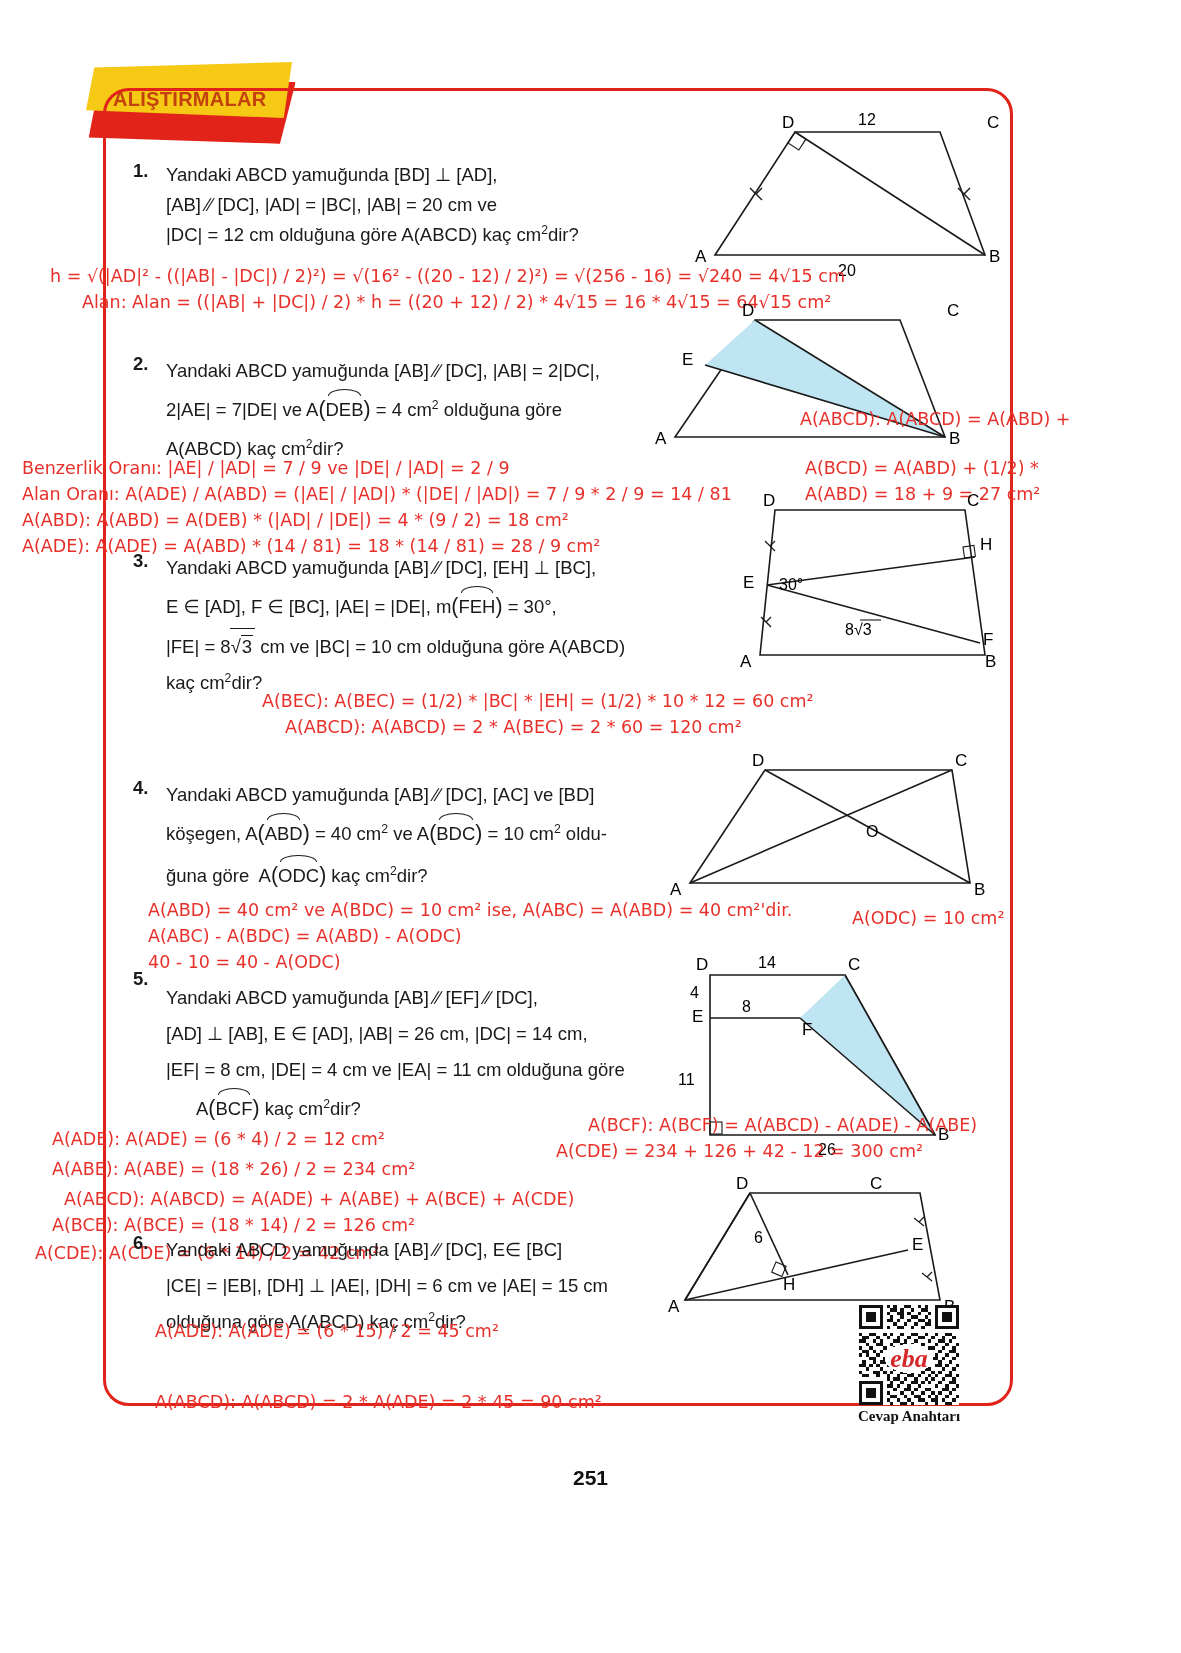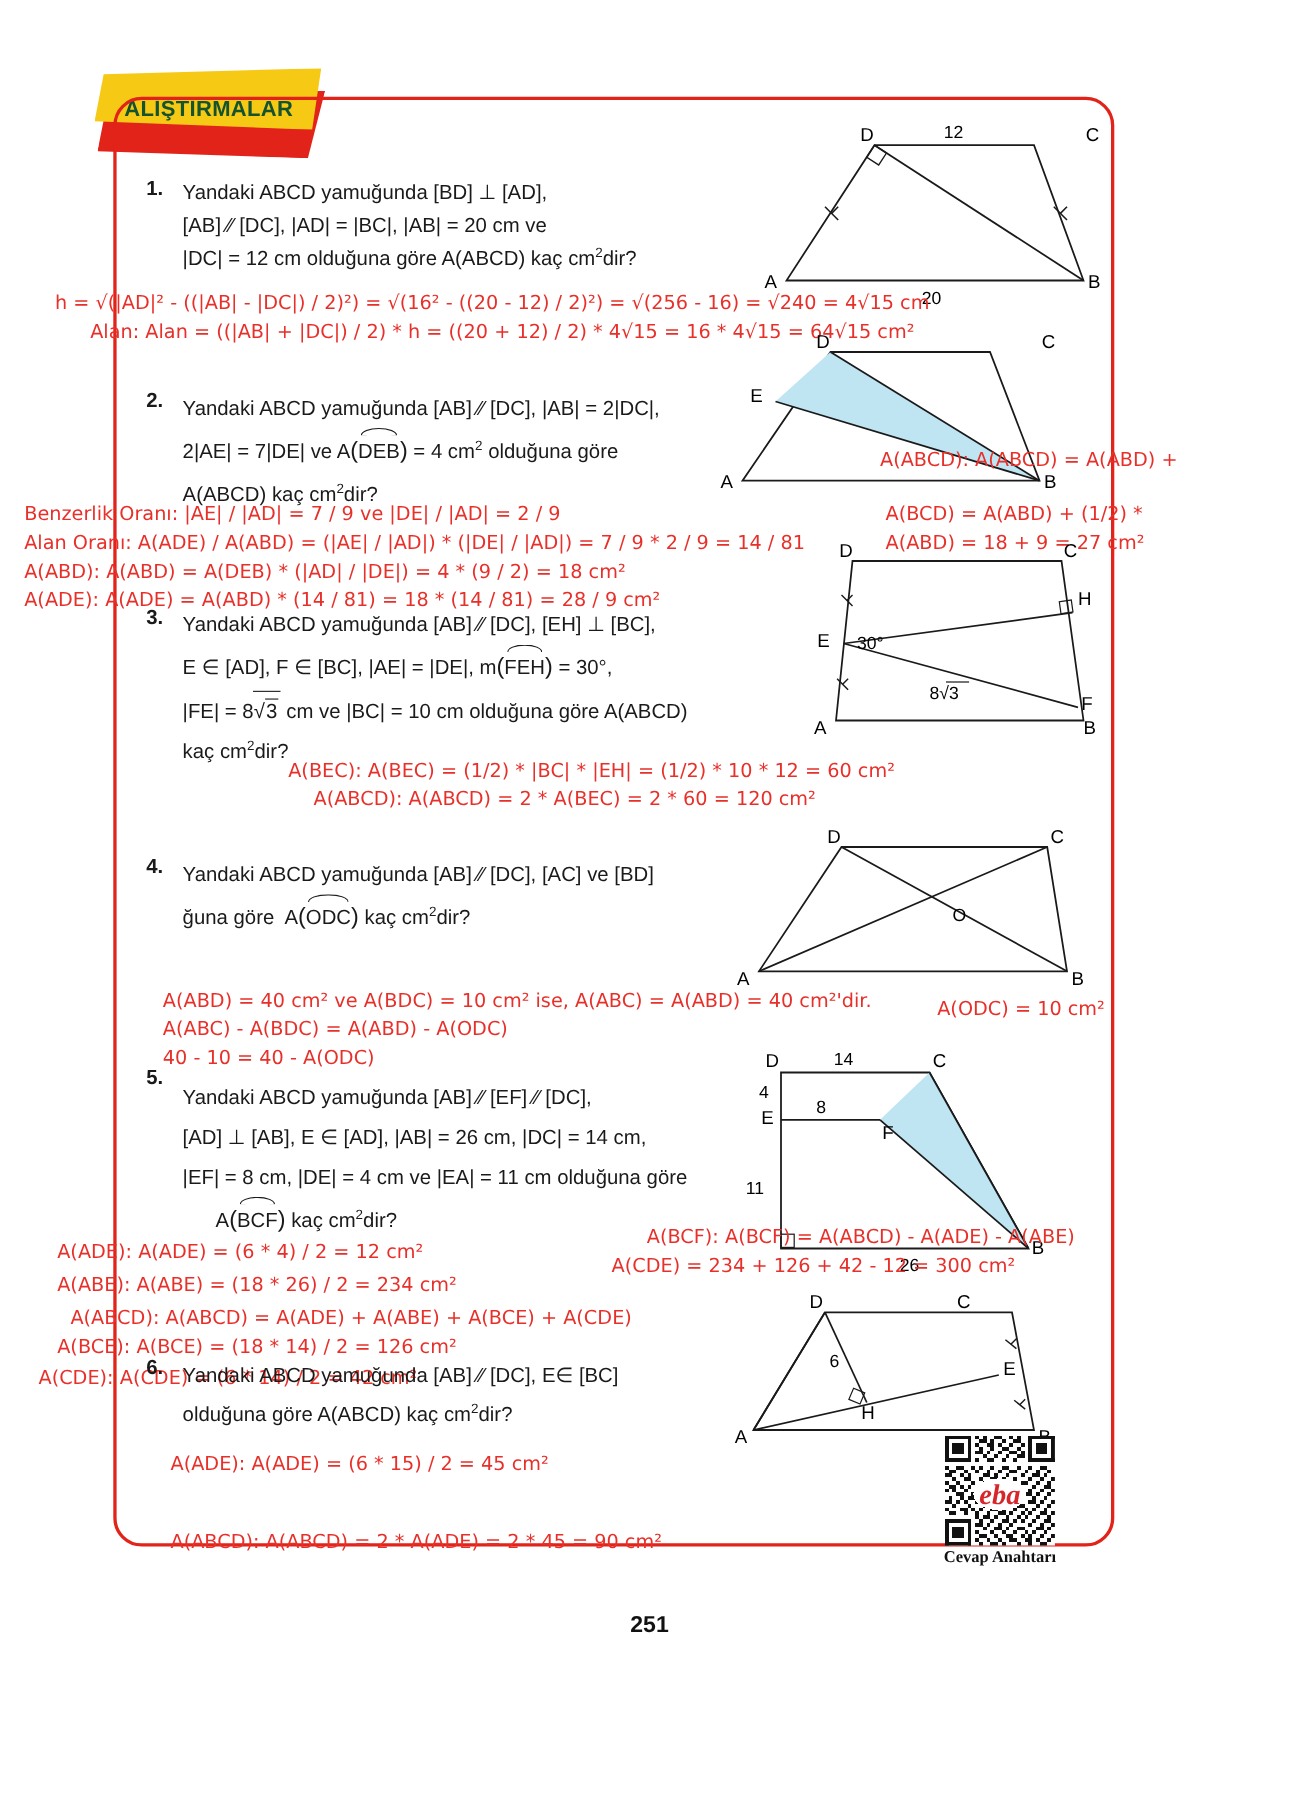--- a/index.html
+++ b/index.html
@@ -50,21 +50,21 @@
     background: #f6c915;
     clip-path: polygon(4% 10%, 100% 0%, 96% 100%, 0% 86%);
   }
   .banner-label {
     position: absolute;
     left: 113px;
     top: 88px;
     font-size: 20px;
     font-weight: bold;
     letter-spacing: 0.3px;
-    color: #14532d;
+    color: #c2410c;
     white-space: nowrap;
   }
   
   .q {
     position: absolute;
     font-size: 18.5px;
     line-height: 1.62;
     color: #1a1a1a;
     white-space: nowrap;
   }
@@ -244,20 +244,21 @@
       <line x1="125" y1="125" x2="146" y2="125" stroke="#1a1a1a" stroke-width="1.1"></line>
     </svg>
   </div>
 
   <div class="ann" style="left:262px; top:688px;">A(BEC): A(BEC) = (1/2) * |BC| * |EH| = (1/2) * 10 * 12 = 60 cm²</div>
   <div class="ann" style="left:285px; top:714px;">A(ABCD): A(ABCD) = 2 * A(BEC) = 2 * 60 = 120 cm²</div>
 
   <div class="qnum" style="left:133px; top:777px;">4.</div>
   <div class="q" style="left:166px; top:777px; line-height:1.95;">
     <span class="qline">Yandaki ABCD yamuğunda [AB] ∕∕ [DC], [AC] ve [BD]</span>
+    <span class="qline">köşegen, A<span style="font-size:1.15em;">(</span><span class="ang">ABD</span><span style="font-size:1.15em;">)</span> = 40 cm<sup>2</sup> ve A<span style="font-size:1.15em;">(</span><span class="ang">BDC</span><span style="font-size:1.15em;">)</span> = 10 cm<sup>2</sup> oldu-</span>
     <span class="qline">ğuna göre&nbsp; A<span style="font-size:1.15em;">(</span><span class="ang">ODC</span><span style="font-size:1.15em;">)</span> kaç cm<sup>2</sup>dir?</span>
   </div>
 
   <div class="fig" style="left:670px; top:755px;">
     <svg width="330" height="145" viewBox="0 0 330 145">
       <polygon points="20,128 300,128 282,15 95,15" fill="none" stroke="#1a1a1a" stroke-width="1.6"></polygon>
       <line x1="95" y1="15" x2="300" y2="128" stroke="#1a1a1a" stroke-width="1.6"></line>
       <line x1="282" y1="15" x2="20" y2="128" stroke="#1a1a1a" stroke-width="1.6"></line>
       <text x="82" y="11" font-size="17" font-family="Liberation Sans, sans-serif">D</text>
       <text x="285" y="11" font-size="17" font-family="Liberation Sans, sans-serif">C</text>
@@ -306,20 +307,21 @@
   <div class="ann" style="left:52px; top:1186px;margin-left:12px;">A(ABCD): A(ABCD) = A(ADE) + A(ABE) + A(BCE) + A(CDE)</div>
   <div class="ann" style="left:52px; top:1212px;">A(BCE): A(BCE) = (18 * 14) / 2 = 126 cm²</div>
   <div class="ann" style="left:35px; top:1240px;">A(CDE): A(CDE) = (6 * 14) / 2 = 42 cm²</div>
 
   <div class="ann" style="left:560px; top:1112px;margin-left:28px;">A(BCF): A(BCF) = A(ABCD) - A(ADE) - A(ABE)</div>
   <div class="ann" style="left:528px; top:1138px;margin-left:28px;">A(CDE) = 234 + 126 + 42 - 12 = 300 cm²</div>
 
   <div class="qnum" style="left:133px; top:1232px;">6.</div>
   <div class="q" style="left:166px; top:1232px; line-height:1.95;">
     <span class="qline">Yandaki ABCD yamuğunda [AB] ∕∕ [DC], E∈ [BC]</span>
+    <span class="qline">|CE| = |EB|, [DH] ⊥ |AE|, |DH| = 6 cm ve |AE| = 15 cm</span>
     <span class="qline">olduğuna göre A(ABCD) kaç cm<sup>2</sup>dir?</span>
   </div>
 
   <div class="fig" style="left:670px; top:1178px;">
     <svg width="300" height="140" viewBox="0 0 300 140">
       <polygon points="15,122 270,122 250,15 80,15" fill="none" stroke="#1a1a1a" stroke-width="1.6"></polygon>
       <line x1="80" y1="15" x2="15" y2="122" stroke="#1a1a1a" stroke-width="1.6"></line>
       <line x1="15" y1="122" x2="238" y2="72" stroke="#1a1a1a" stroke-width="1.6"></line>
       <line x1="80" y1="15" x2="118" y2="97" stroke="#1a1a1a" stroke-width="1.6"></line>
       <rect x="106" y="84" width="11" height="11" transform="rotate(23 106 84)" fill="none" stroke="#1a1a1a" stroke-width="1.1"></rect>

